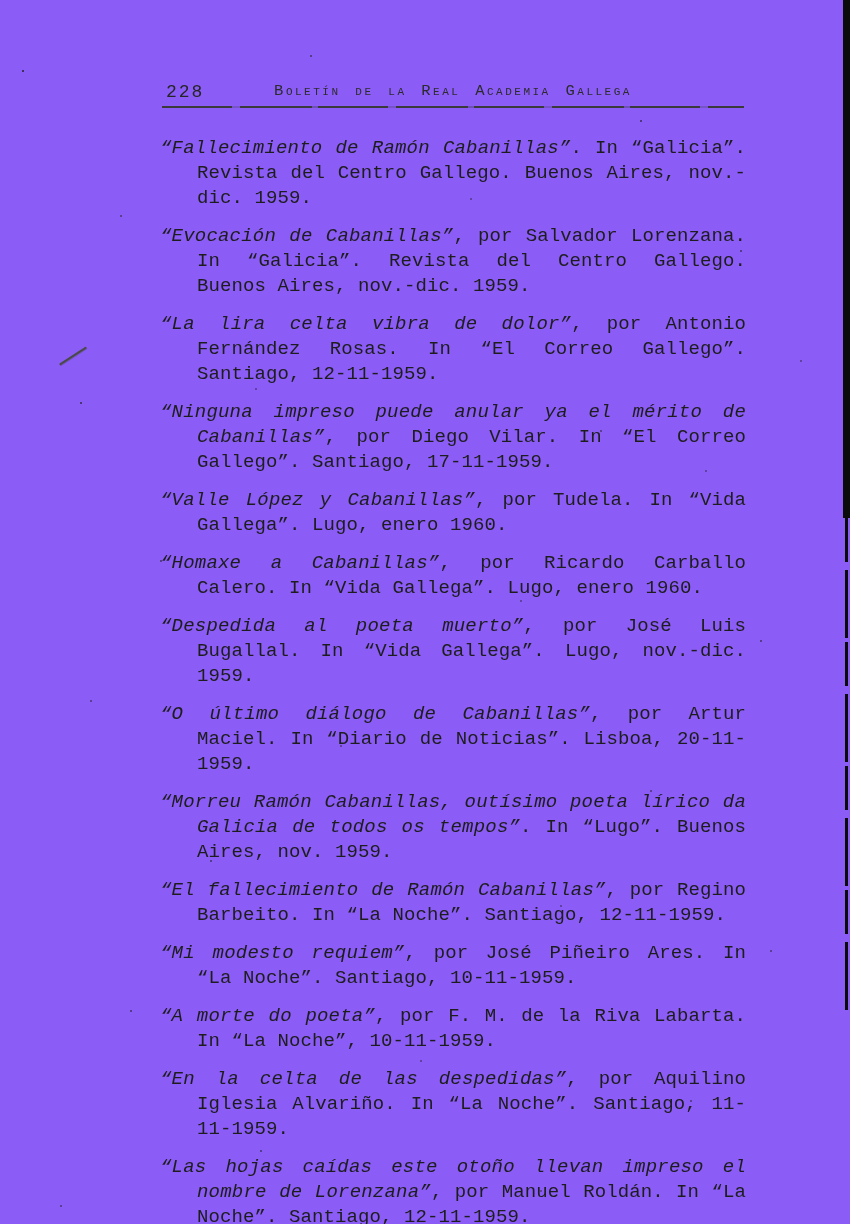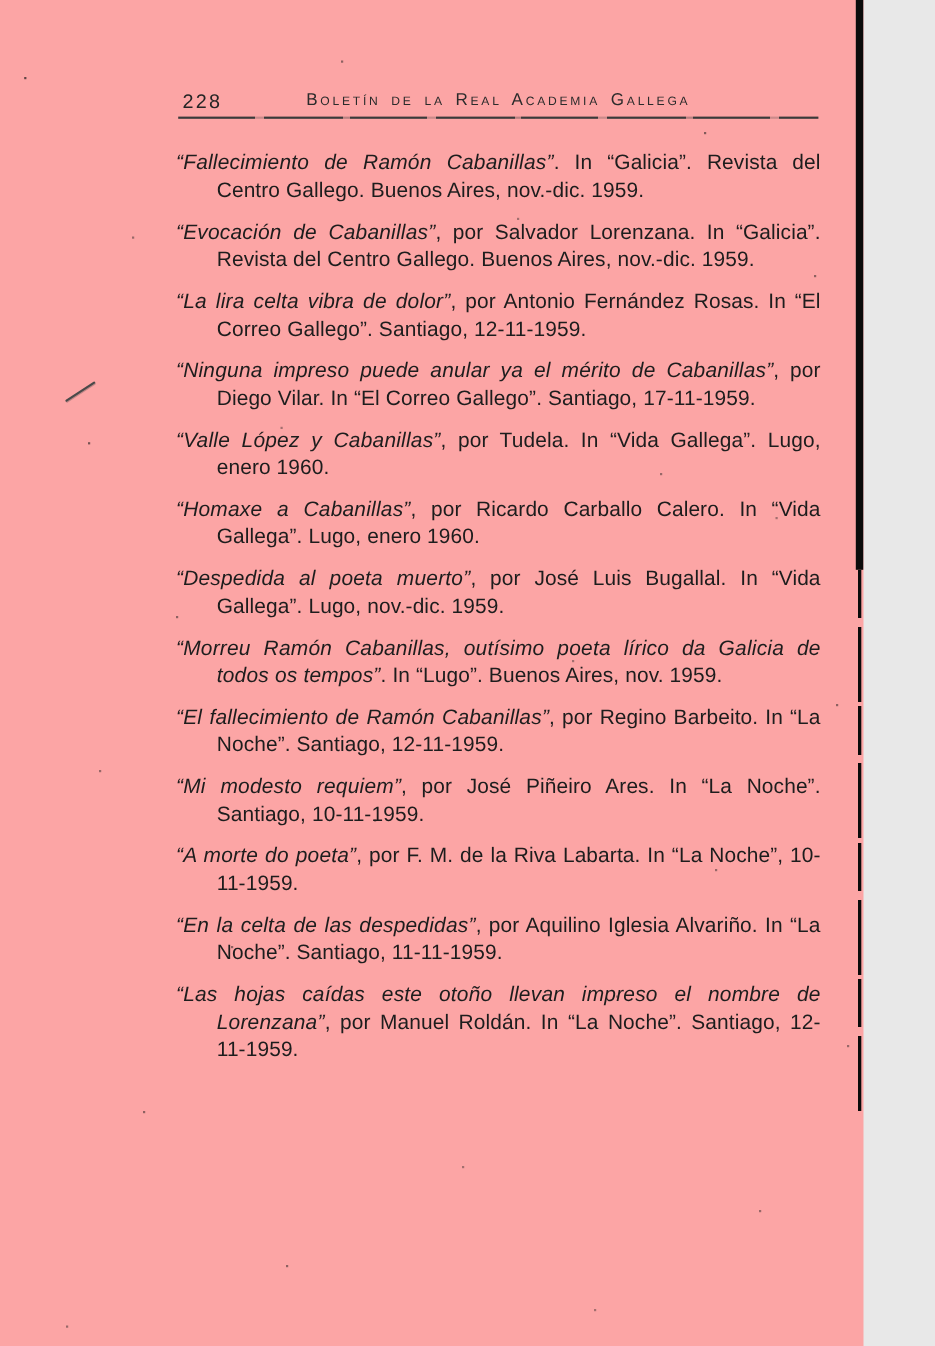--- a/index.html
+++ b/index.html
@@ -1,22 +1,22 @@
 <!DOCTYPE html>
 <html><head>
 <meta charset="utf-8">
 <style>
   html, body { margin: 0; padding: 0; background: #e8e8e8; }
   .page {
     position: relative;
-    width: 785px;
+    width: 850px;
     height: 1224px;
-    background: #fca5a5;
+    background: #8b5cf6;
     overflow: hidden;
-    font-family: Liberation Sans, sans-serif;
+    font-family: Liberation Mono, monospace;
     color: #1e1e1e;
   }
   .content {
     position: absolute;
     left: 160px;
     top: 82px;
     width: 586px;
   }
   .header {
     position: relative;
@@ -127,20 +127,21 @@
     <div class="rule"></div>
 
     <div class="entries">
       <p class="entry"><i>“Fallecimiento de Ramón Cabanillas”</i><span>. In “Galicia”. Revista del Centro Gallego. Buenos Aires, nov.-dic. 1959.</span></p>
       <p class="entry"><i>“Evocación de Cabanillas”</i><span>, por Salvador Lorenzana. In “Galicia”. Revista del Centro Gallego. Buenos Aires, nov.-dic. 1959.</span></p>
       <p class="entry"><i>“La lira celta vibra de dolor”</i><span>, por Antonio Fernández Rosas. In “El Correo Gallego”. Santiago, 12-11-1959.</span></p>
       <p class="entry"><i>“Ninguna impreso puede anular ya el mérito de Cabanillas”</i><span>, por Diego Vilar. In “El Correo Gallego”. Santiago, 17-11-1959.</span></p>
       <p class="entry"><i>“Valle López y Cabanillas”</i><span>, por Tudela. In “Vida Gallega”. Lugo, enero 1960.</span></p>
       <p class="entry"><i>“Homaxe a Cabanillas”</i><span>, por Ricardo Carballo Calero. In “Vida Gallega”. Lugo, enero 1960.</span></p>
       <p class="entry"><i>“Despedida al poeta muerto”</i><span>, por José Luis Bugallal. In “Vida Gallega”. Lugo, nov.-dic. 1959.</span></p>
+      <p class="entry"><i>“O último diálogo de Cabanillas”</i><span>, por Artur Maciel. In “Diario de Noticias”. Lisboa, 20-11-1959.</span></p>
       <p class="entry"><i>“Morreu Ramón Cabanillas, outísimo poeta lírico da Galicia de todos os tempos”</i><span>. In “Lugo”. Buenos Aires, nov. 1959.</span></p>
       <p class="entry"><i>“El fallecimiento de Ramón Cabanillas”</i><span>, por Regino Barbeito. In “La Noche”. Santiago, 12-11-1959.</span></p>
       <p class="entry"><i>“Mi modesto requiem”</i><span>, por José Piñeiro Ares. In “La Noche”. Santiago, 10-11-1959.</span></p>
       <p class="entry"><i>“A morte do poeta”</i><span>, por F. M. de la Riva Labarta. In “La Noche”, 10-11-1959.</span></p>
       <p class="entry"><i>“En la celta de las despedidas”</i><span>, por Aquilino Iglesia Alvariño. In “La Noche”. Santiago, 11-11-1959.</span></p>
       <p class="entry"><i>“Las hojas caídas este otoño llevan impreso el nombre de Lorenzana”</i><span>, por Manuel Roldán. In “La Noche”. Santiago, 12-11-1959.</span></p>
     </div>
 
   </div>
 

